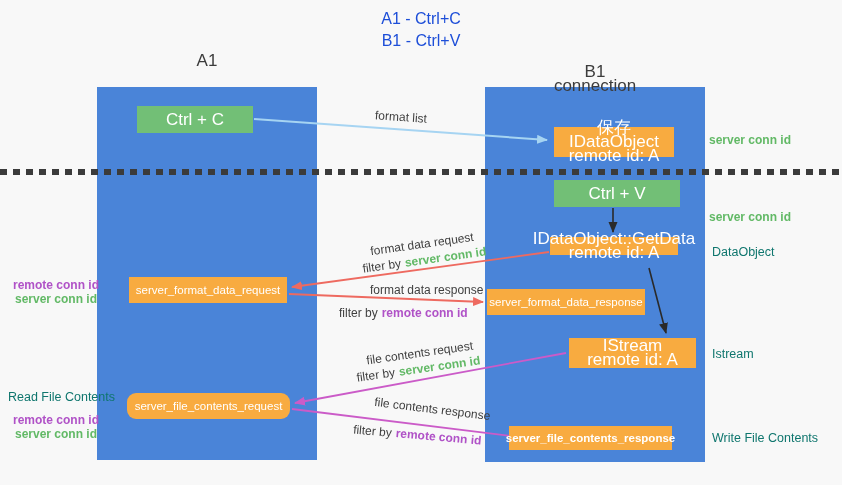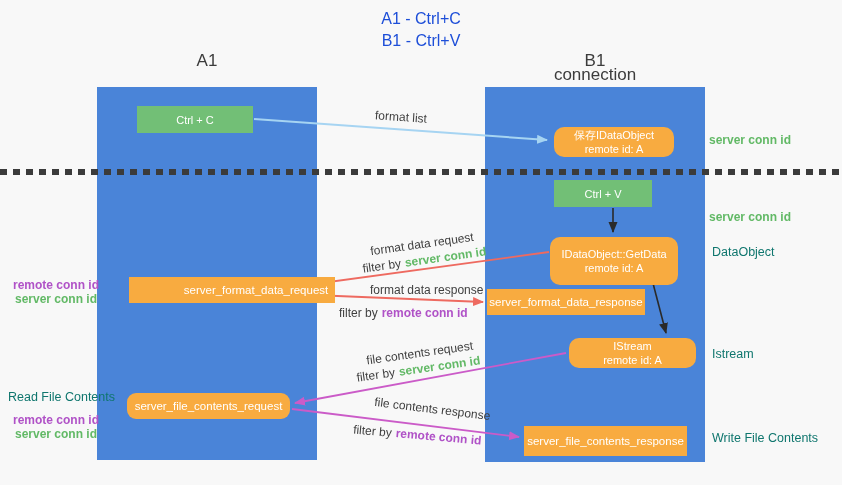--- a/index.html
+++ b/index.html
@@ -4,23 +4,23 @@
 <style>
   html,body{margin:0;padding:0;}
   body{font-family:"Liberation Sans",sans-serif;background:#f8f8f8;}
   .canvas{position:relative;width:842px;height:485px;background:#f8f8f8;overflow:hidden;}
   .lane-rect{position:absolute;background:#4a84d8;z-index:1;}
   .dotted-line{position:absolute;left:0;top:169px;width:842px;height:6px;z-index:2;
     background:repeating-linear-gradient(to right,#3b3b3b 0 7px,transparent 7px 13px);}
   svg.arrows{position:absolute;left:0;top:0;z-index:3;pointer-events:none;}
   .node{position:absolute;z-index:4;display:flex;flex-direction:column;align-items:center;
     justify-content:center;color:#ffffff;text-align:center;}
-  .green-node{background:#72bf76;font-size:11px;}
+  .green-node{background:#72bf76;font-size:17px;}
   .orange-node{background:#f8ab40;font-size:11.5px;}
-  .two-line{font-size:11px;line-height:14px;border-radius:10px;}
+  .two-line{font-size:17px;line-height:14px;}
   .lbl{position:absolute;z-index:5;white-space:nowrap;font-size:12px;color:#3f3f3f;}
   .title-block{position:absolute;left:0;top:8px;width:842px;text-align:center;z-index:5;
     font-size:16px;line-height:22px;color:#1d4ed8;}
   .lane-header{position:absolute;top:54px;width:220px;text-align:center;z-index:5;
     font-size:17px;line-height:14px;color:#3c3c3c;}
   .green-b{color:#62b966;font-weight:bold;}
   .purple-b{color:#b052c7;font-weight:bold;}
   .side-dark{font-size:12.5px;color:#0f766e;}
   .conn-group{position:absolute;z-index:5;width:92px;text-align:center;font-size:12px;line-height:14px;white-space:nowrap;}
   .rot4{transform:rotate(4deg);}
@@ -35,21 +35,21 @@
 <div class="canvas">
 
   <div class="title-block">
     <div>A1 - Ctrl+C</div>
     <div>B1 - Ctrl+V</div>
   </div>
 
   <div class="lane-header" style="left:97px;">
     <div>A1</div>
   </div>
-  <div class="lane-header" style="left:485px;">
+  <div class="lane-header" style="left:485px;margin-top:11px;">
     <div>B1</div>
     <div>connection</div>
   </div>
 
   <div class="lane-rect" style="left:97px;top:87px;width:220px;height:373px;"></div>
   <div class="lane-rect" style="left:485px;top:87px;width:220px;height:375px;"></div>
 
   <div class="dotted-line"></div>
 
   <svg class="arrows" width="842" height="485">
@@ -78,47 +78,47 @@
 
   <div class="node green-node" style="left:137px;top:106px;width:116px;height:27px;">
     <span>Ctrl + C</span>
   </div>
 
   <div class="node orange-node two-line" style="left:554px;top:127px;width:120px;height:30px;">
     <span>保存IDataObject</span>
     <span>remote id: A</span>
   </div>
 
-  <div class="node green-node" style="left:554px;top:180px;width:98px;height:27px;">
+  <div class="node green-node" style="left:554px;top:180px;width:126px;height:27px;">
     <span>Ctrl + V</span>
   </div>
 
-  <div class="node orange-node two-line" style="left:550px;top:237px;width:128px;height:48px;">
+  <div class="node orange-node two-line" style="left:550px;top:237px;width:128px;height:18px;">
     <span>IDataObject::GetData</span>
     <span>remote id: A</span>
   </div>
 
-  <div class="node orange-node" style="left:129px;top:277px;width:158px;height:26px;padding-left:48px;">
+  <div class="node orange-node" style="left:129px;top:277px;width:158px;height:26px;">
     <span>server_format_data_request</span>
   </div>
 
   <div class="node orange-node" style="left:487px;top:289px;width:158px;height:26px;">
     <span>server_format_data_response</span>
   </div>
 
   <div class="node orange-node two-line" style="left:569px;top:338px;width:127px;height:30px;">
     <span>IStream</span>
     <span>remote id: A</span>
   </div>
 
   <div class="node orange-node" style="left:127px;top:393px;width:163px;height:26px;border-radius:9px;">
     <span>server_file_contents_request</span>
   </div>
 
-  <div class="node orange-node" style="left:524px;top:426px;width:163px;height:30px;">
+  <div class="node orange-node" style="left:509px;top:426px;width:163px;height:24px;font-weight:bold;">
     <span>server_file_contents_response</span>
   </div>
 
   <div class="lbl green-b" style="left:709px;top:133px;">server conn id</div>
   <div class="lbl green-b" style="left:709px;top:210px;">server conn id</div>
   <div class="lbl side-dark" style="left:712px;top:245px;">DataObject</div>
   <div class="lbl side-dark" style="left:712px;top:347px;">Istream</div>
   <div class="lbl side-dark" style="left:712px;top:431px;">Write File Contents</div>
 
   <div class="conn-group" style="left:10px;top:278px;">

